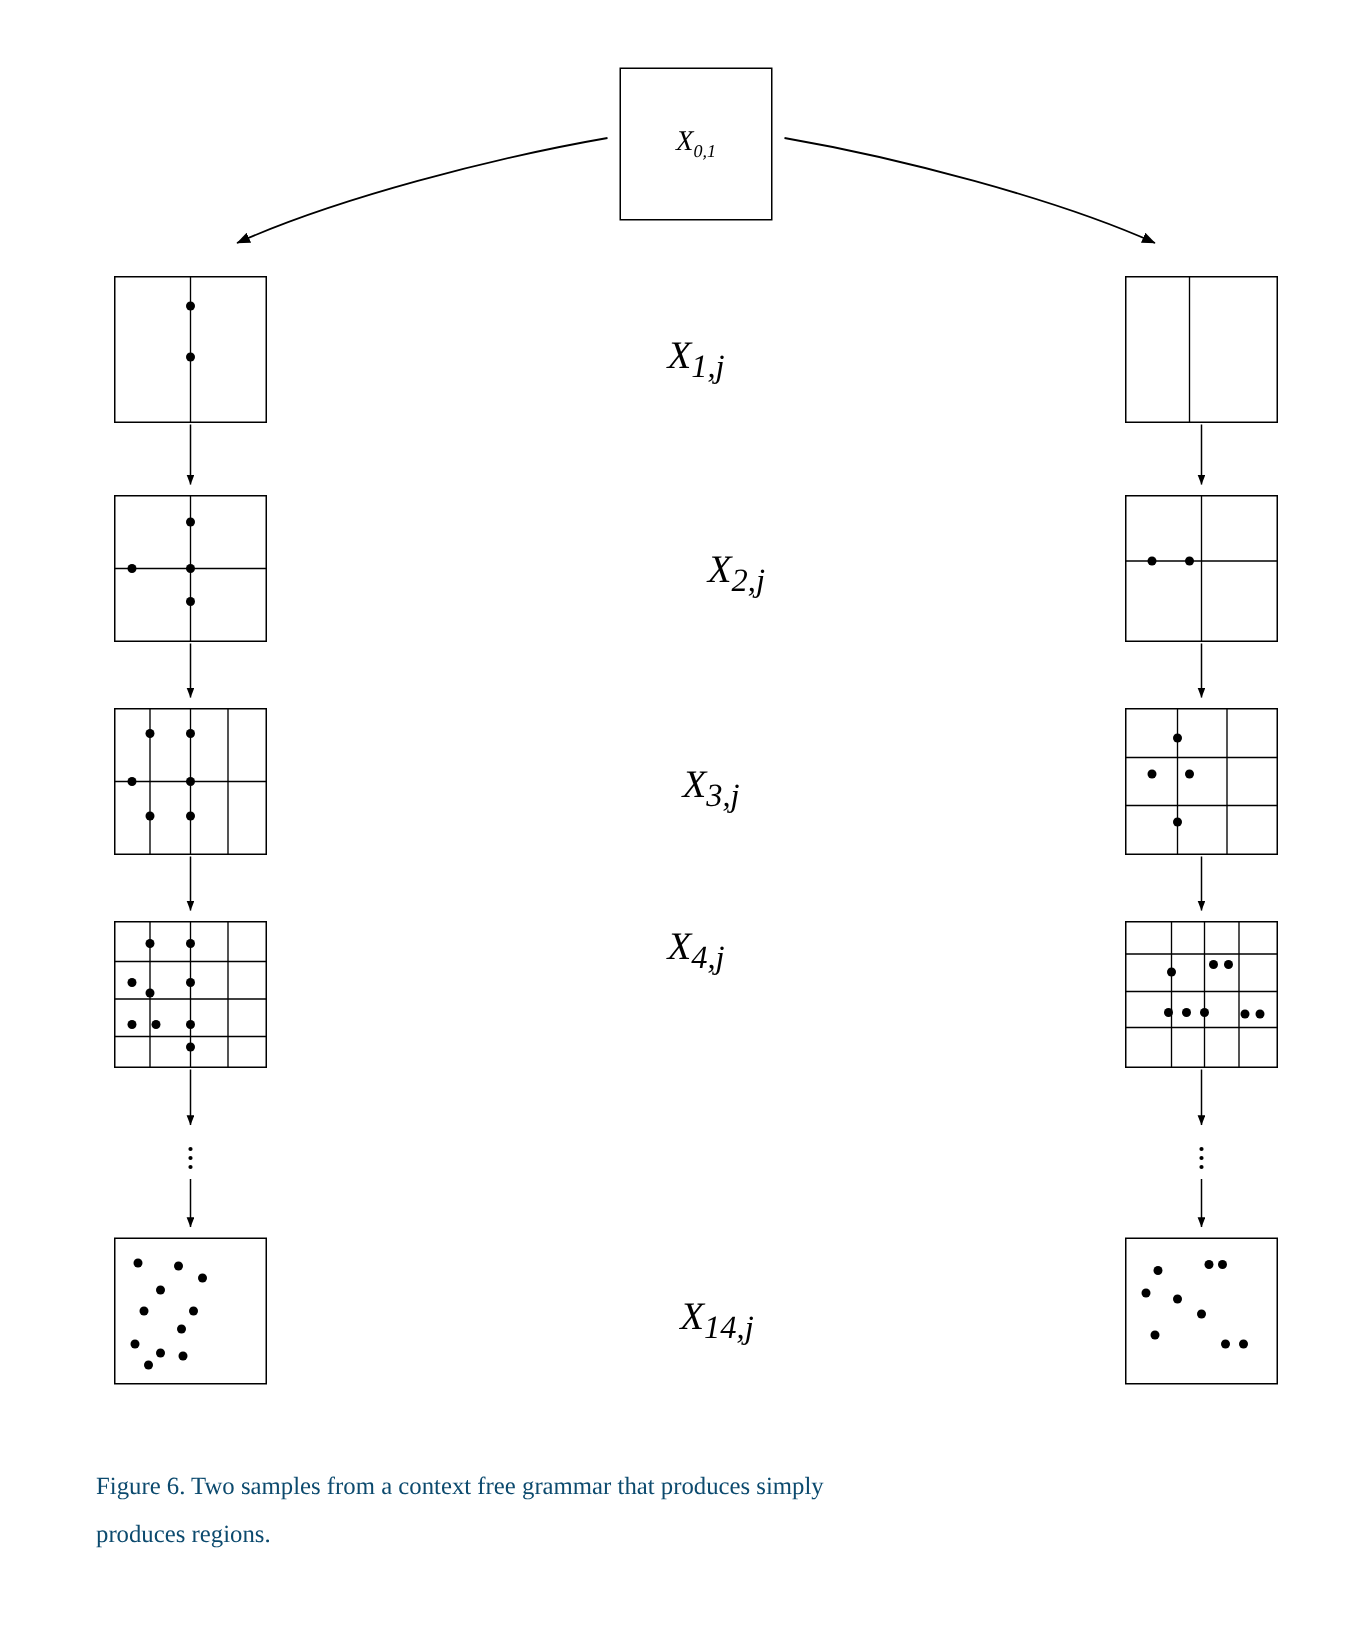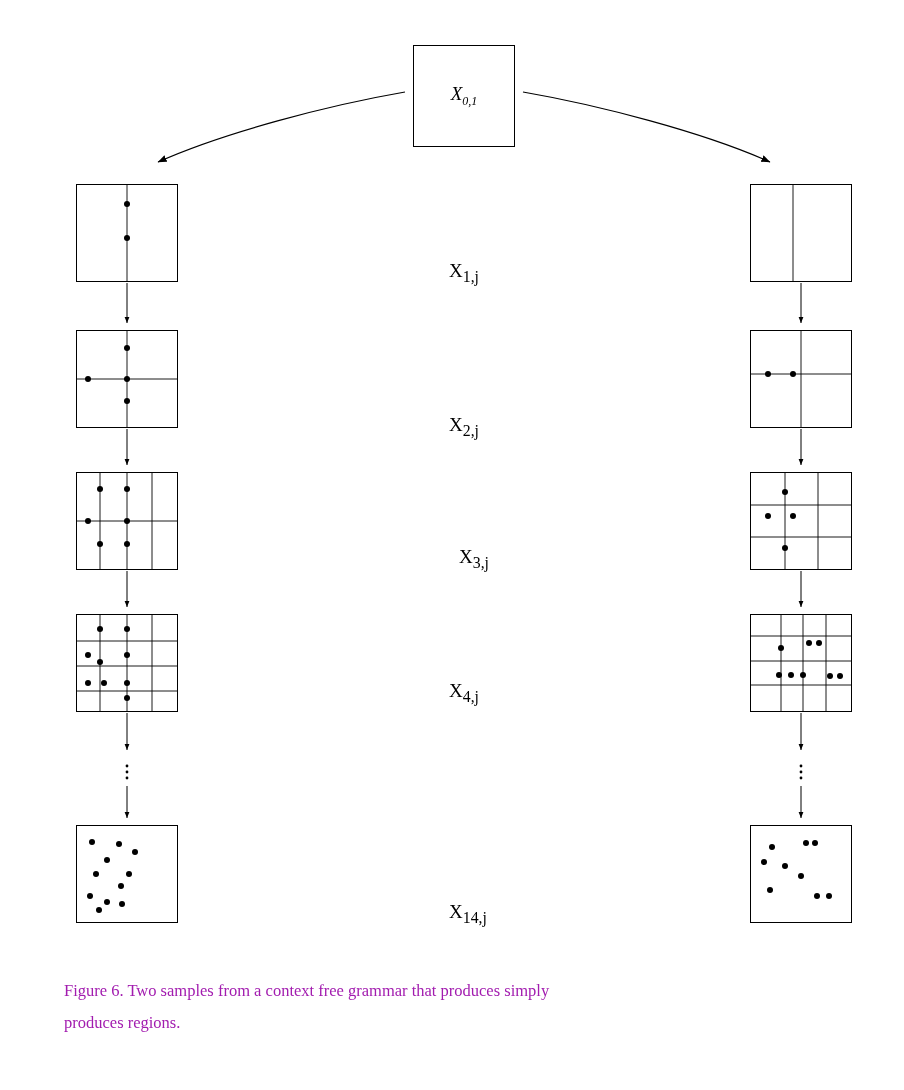--- a/index.html
+++ b/index.html
@@ -52,63 +52,63 @@
     font-size: 19px;
     white-space: nowrap;
   }
   .mathlabel sub {
     font-size: 12px;
     font-style: italic;
   }
   .rowlabel {
     position: absolute;
     font-family: "Liberation Serif", serif;
-    font-size: 19px;
+    font-style: italic;
+    font-size: 26px;
     white-space: nowrap;
     text-align: center;
-    margin-top: 38px;
   }
   .caption {
     position: absolute;
     left: 64px;
     top: 975px;
     width: 790px;
     font-family: "Liberation Serif", serif;
     font-size: 16.5px;
     line-height: 1.95;
-    color: #a21caf;
+    color: #0c4a6e;
   }
   .caption-line2 {
     display: block;
   }
 </style>
 </head>
 <body>
 
 <div id="figure">
 
   <div class="rootbox" style="left:413px; top:45px; width:102px; height:102px;">
     <span class="mathlabel" style="position:static;">
       <span>X</span><sub>0,1</sub>
     </span>
   </div>
 
   <div class="rowlabel" style="left:418px; top:222px; width:92px;">
     <span>X</span><sub>1,j</sub>
   </div>
-  <div class="rowlabel" style="left:418px; top:376px; width:92px;">
+  <div class="rowlabel" style="left:418px; top:365px; width:92px;text-align:right;">
     <span>X</span><sub>2,j</sub>
   </div>
   <div class="rowlabel" style="left:428px; top:508px; width:92px;">
     <span>X</span><sub>3,j</sub>
   </div>
-  <div class="rowlabel" style="left:418px; top:642px; width:92px;">
+  <div class="rowlabel" style="left:418px; top:616px; width:92px;">
     <span>X</span><sub>4,j</sub>
   </div>
-  <div class="rowlabel" style="left:418px; top:863px; width:100px;">
+  <div class="rowlabel" style="left:428px; top:863px; width:100px;">
     <span>X</span><sub>14,j</sub>
   </div>
 
   <div class="cellbox" style="left:76px; top:184px; width:102px; height:98px;"></div>
 
   <div class="cellbox" style="left:76px; top:330px; width:102px; height:98px;"></div>
 
   <div class="cellbox" style="left:76px; top:472px; width:102px; height:98px;"></div>
 
   <div class="cellbox" style="left:76px; top:614px; width:102px; height:98px;"></div>

